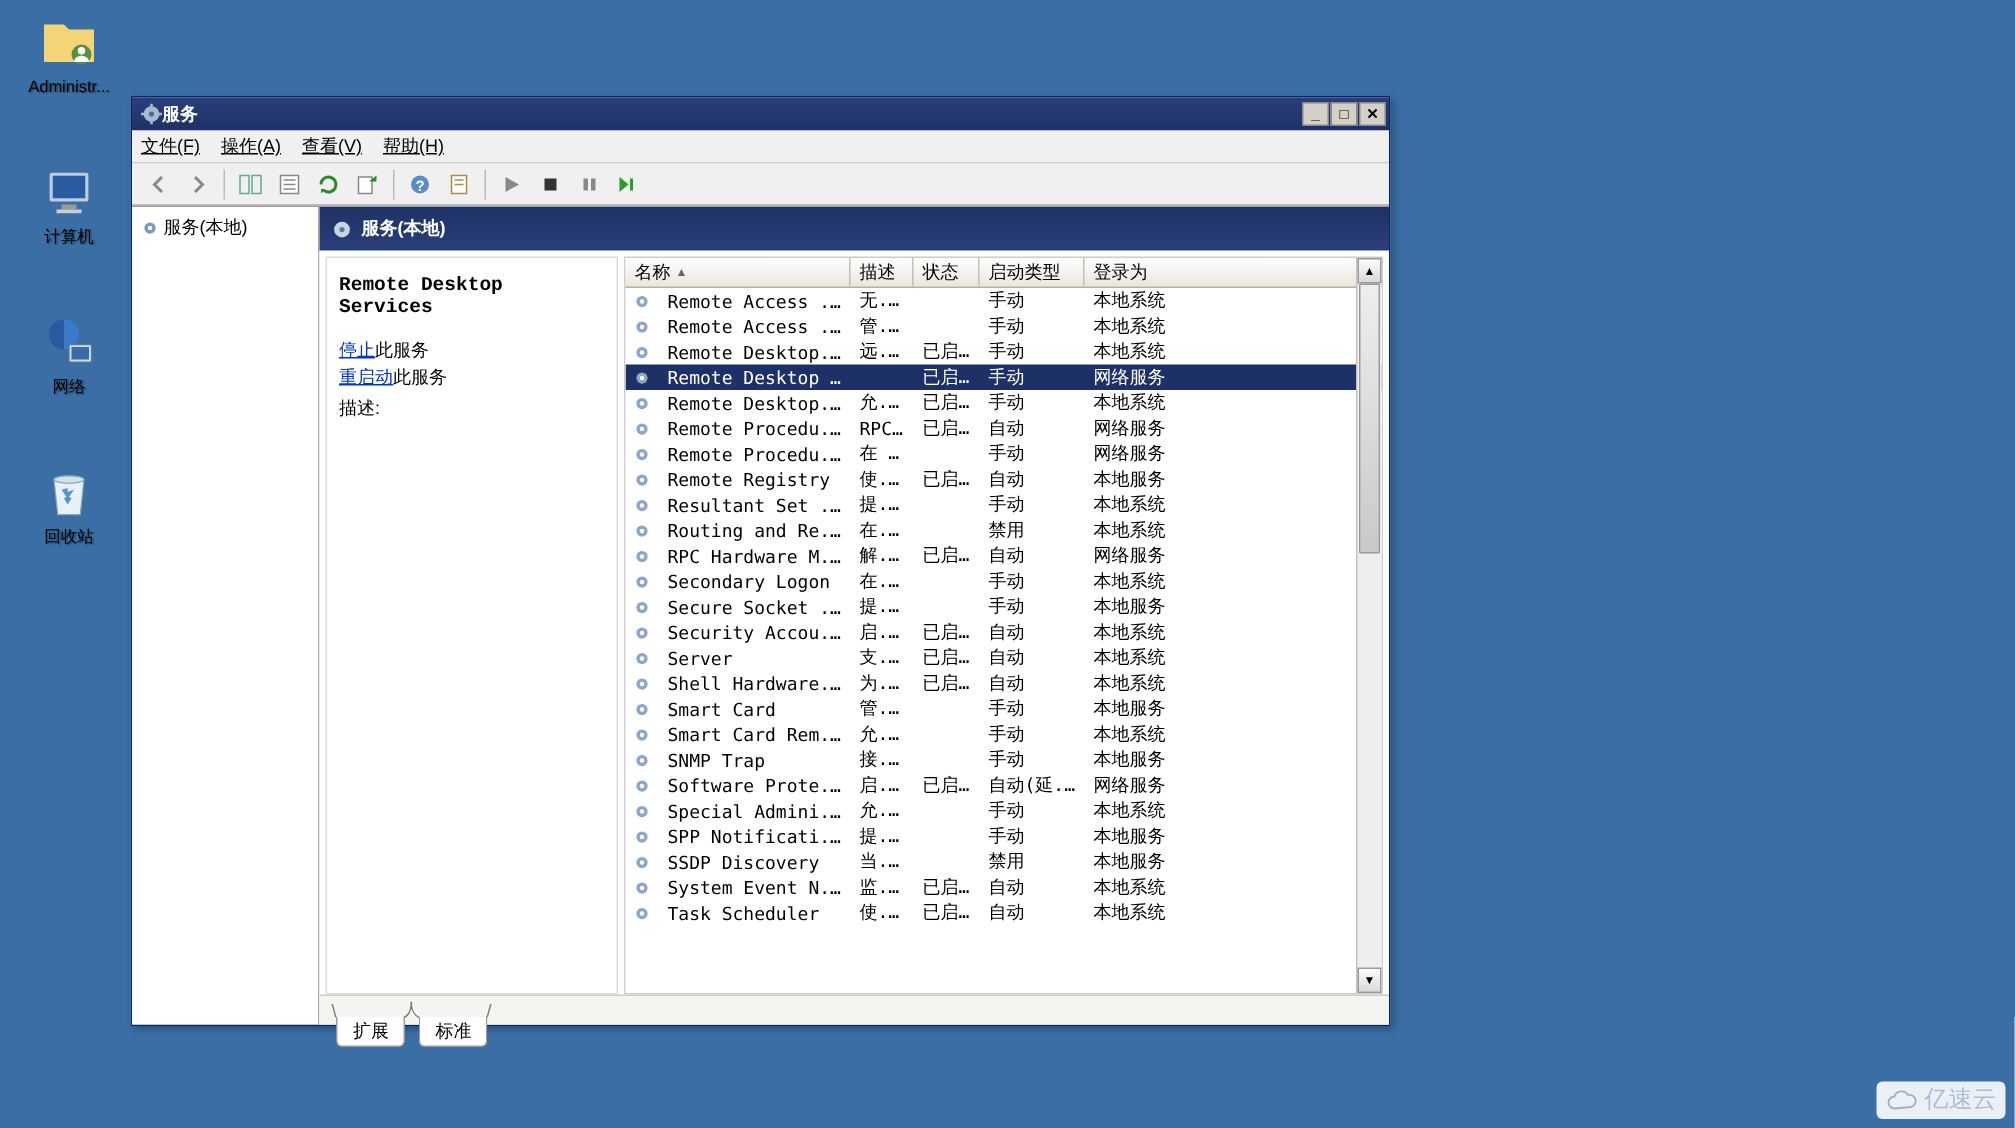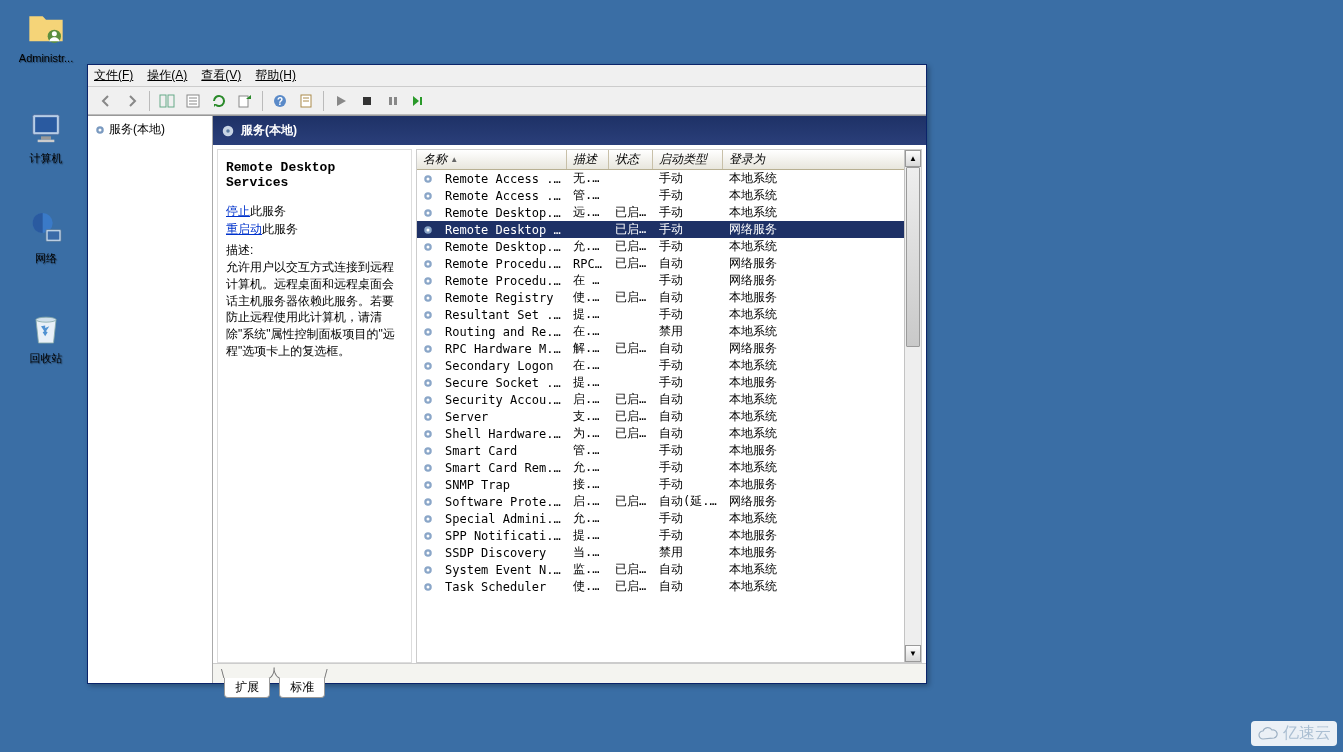--- a/index.html
+++ b/index.html
@@ -49,21 +49,21 @@
 }
 .panes { flex: 1; display: flex; overflow: hidden; }
 .detail-pane { width: 195px; padding: 10px 8px; border: 1px solid #ddd; margin: 4px 0 0 4px; background: #fff; }
 .detail-pane h3 { font-size: 13px; font-family: "Courier New", monospace; font-weight: bold; margin-bottom: 12px; }
 .detail-pane .link { color: #0033cc; text-decoration: underline; cursor: pointer; }
 .detail-pane .actions { line-height: 1.5; }
 .detail-pane .desc-lbl { margin-top: 4px; }
 .detail-pane .desc-txt { line-height: 1.4; }
 
 .list-area { flex: 1; display: flex; flex-direction: column; margin: 4px 4px 0 4px; border: 1px solid #ccc; position: relative; }
-.list-head { display: flex; background: linear-gradient(#fff,#e8e6dd); border-bottom: 1px solid #b8b093; height: 20px; align-items: center; font-style: italic; }
+.list-head { display: flex; background: linear-gradient(#fff,#e8e6dd); border-bottom: 1px solid #b8b093; height: 20px; align-items: center; }
 .list-head .col { border-right: 1px solid #c8c0a8; padding: 0 6px; height: 100%; display: flex; align-items: center; font-size: 12px; cursor: pointer; overflow: hidden; white-space: nowrap; }
 .list-body { flex: 1; overflow-y: hidden; background: #fff; position: relative; }
 .row { display: flex; align-items: center; height: 17px; font-family: "NSimSun","SimSun",monospace; font-size: 12px; }
 .row.selected { background: #1e3166; color: #fff; }
 .row .cell { padding: 0 6px; overflow: hidden; white-space: nowrap; text-overflow: ellipsis; }
 .row .ic { width: 22px; display: flex; align-items: center; justify-content: center; }
 .vscroll { position: absolute; right: 0; top: 0; bottom: 0; width: 17px; background: #eee; border-left: 1px solid #c3c3c3; }
 .vscroll .arrow { height: 17px; background: linear-gradient(#fdfdfd,#d9d9d9); border: 1px solid #9a9a9a; display: flex; align-items: center; justify-content: center; font-size: 8px; cursor: pointer; }
 .vscroll .track { position: absolute; top: 17px; bottom: 17px; left: 0; right: 0; }
 .vscroll .thumb { position: absolute; left: 1px; right: 1px; top: 0; height: 180px; background: linear-gradient(#eee,#c9c9c9); border: 1px solid #9a9a9a; border-radius: 1px; }
@@ -123,20 +123,37 @@
 <div class="desktop-icon" style="left:10px; top:308px;">
   <svg class="ico" viewBox="0 0 48 48">
       <path fill="#e8f0f8" stroke="#8aa" d="M12 14h24l-3 28H15z"></path>
       <ellipse cx="24" cy="14" rx="12" ry="3" fill="#d0e0ec" stroke="#8aa"></ellipse>
       <path fill="#2a7ac8" d="M18 22l4 6-2 1 3 5 3-5-2-1 4-6-5 2v-3z" opacity=".8"></path>
     </svg>
   <div class="lbl">回收站</div>
 </div>
 
 <div class="win">
+  <div class="titlebar">
+    <svg class="gear-svg" viewBox="0 0 16 16">
+        <circle cx="8" cy="8" r="6" fill="#a8bace"></circle>
+        <circle cx="8" cy="8" r="2" fill="#4a6a9a"></circle>
+        <g fill="#a8bace">
+          <rect x="7" y="0" width="2" height="3"></rect>
+          <rect x="7" y="13" width="2" height="3"></rect>
+          <rect x="0" y="7" width="3" height="2"></rect>
+          <rect x="13" y="7" width="3" height="2"></rect>
+        </g>
+      </svg>
+    <span>服务</span>
+    <div class="spacer"></div>
+    <div class="tb-btn">_</div>
+    <div class="tb-btn">□</div>
+    <div class="tb-btn">✕</div>
+  </div>
 
   <div class="menubar">
     <span>文件(F)</span>
     <span>操作(A)</span>
     <span>查看(V)</span>
     <span>帮助(H)</span>
   </div>
 
   <div class="toolbar">
     <div class="tbtn">
@@ -236,21 +253,20 @@
       </div>
 
       <div class="panes">
         <div class="detail-pane">
           <h3>Remote Desktop Services</h3>
           <div class="actions">
             <div><span class="link">停止</span><span>此服务</span></div>
             <div><span class="link">重启动</span><span>此服务</span></div>
           </div>
           <div class="desc-lbl">描述:</div>
-          <div class="desc-txt">允许用户以交互方式连接到远程计算机。远程桌面和远程桌面会话主机服务器依赖此服务。若要防止远程使用此计算机，请清除"系统"属性控制面板项目的"远程"选项卡上的复选框。</div>
         </div>
 
         <div class="list-area">
           <div class="list-head">
             <div class="col c-name"><span>名称</span>&nbsp;<span style="font-size:8px;color:#666;">▲</span></div>
             <div class="col c-desc">描述</div>
             <div class="col c-state">状态</div>
             <div class="col c-start">启动类型</div>
             <div class="col c-logon">登录为</div>
           </div>

